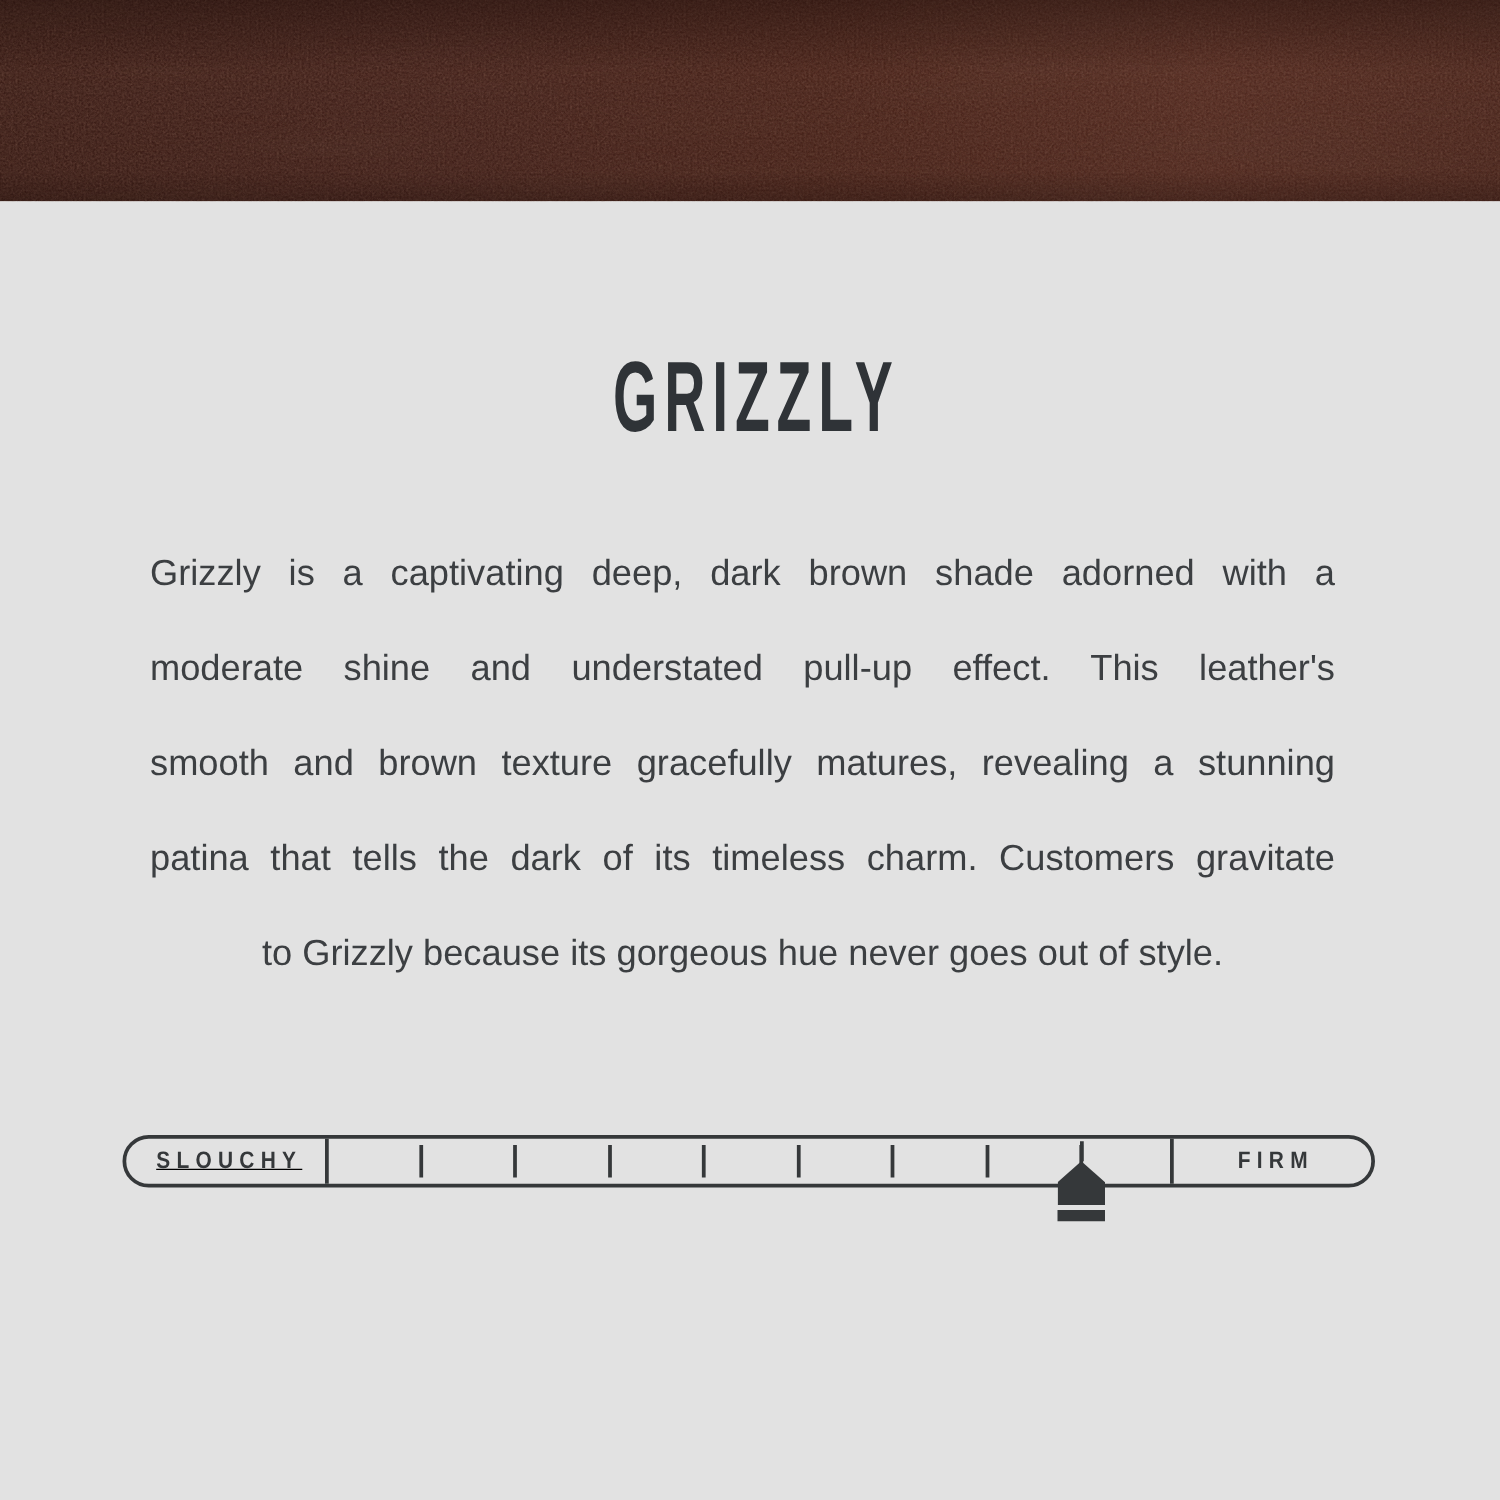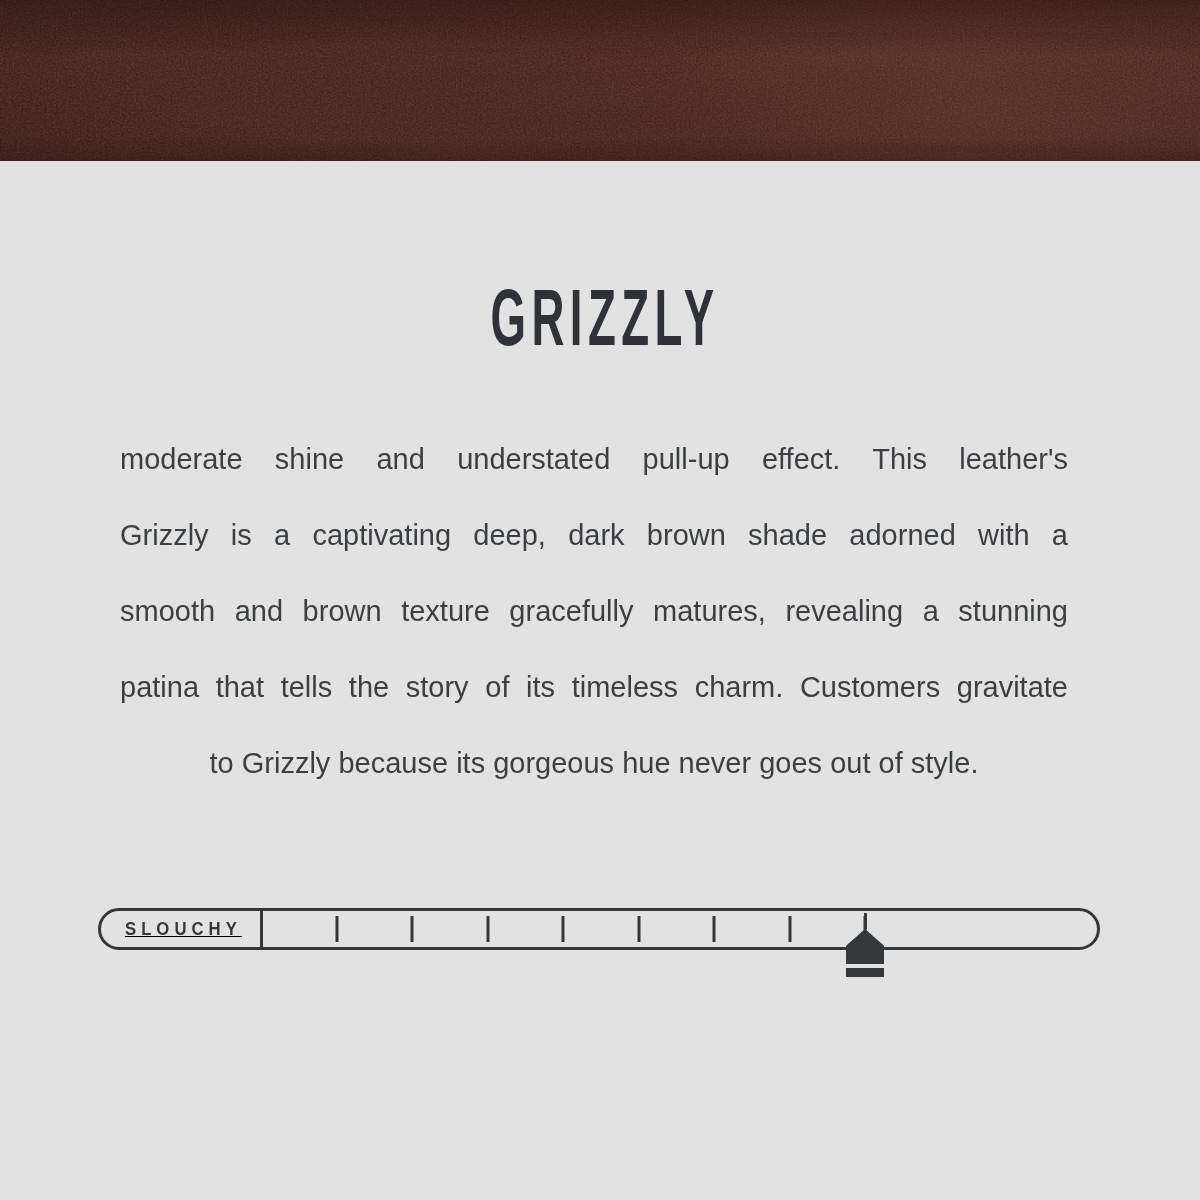--- a/index.html
+++ b/index.html
@@ -94,30 +94,33 @@
       <rect width="1200" height="161" filter="url(#fGrainLight)" opacity="0.35"></rect>
       <rect width="1200" height="161" fill="url(#lgVert)"></rect>
     </svg>
   </div>
 
   <div class="title">
     <span class="title-inner">GRIZZLY</span>
   </div>
 
   <div class="description">
+    <div class="para-line">Grizzly is a captivating deep, dark brown shade adorned with a</div>
     <div class="para-line">moderate shine and understated pull-up effect. This leather's</div>
-    <div class="para-line">Grizzly is a captivating deep, dark brown shade adorned with a</div>
     <div class="para-line">smooth and brown texture gracefully matures, revealing a stunning</div>
-    <div class="para-line">patina that tells the story of its timeless charm. Customers gravitate</div>
+    <div class="para-line">patina that tells the dark of its timeless charm. Customers gravitate</div>
     <div class="para-line center">to Grizzly because its gorgeous hue never goes out of style.</div>
   </div>
 
   <div class="scale scale1">
     <div class="scale-left">
       <span class="scale-label">SLOUCHY</span>
+    </div>
+    <div class="scale-right">
+      <span class="scale-label">FIRM</span>
     </div>
   <div class="tick" style="left: 235.944px;"></div>
       <div class="tick" style="left: 311.389px;"></div>
       <div class="tick" style="left: 386.833px;"></div>
       <div class="tick" style="left: 462.278px;"></div>
       <div class="tick" style="left: 537.722px;"></div>
       <div class="tick" style="left: 613.167px;"></div>
       <div class="tick" style="left: 688.611px;"></div>
       <div class="tick" style="left: 764.056px;"></div>
       <div class="marker" style="left: 745.056px;">

